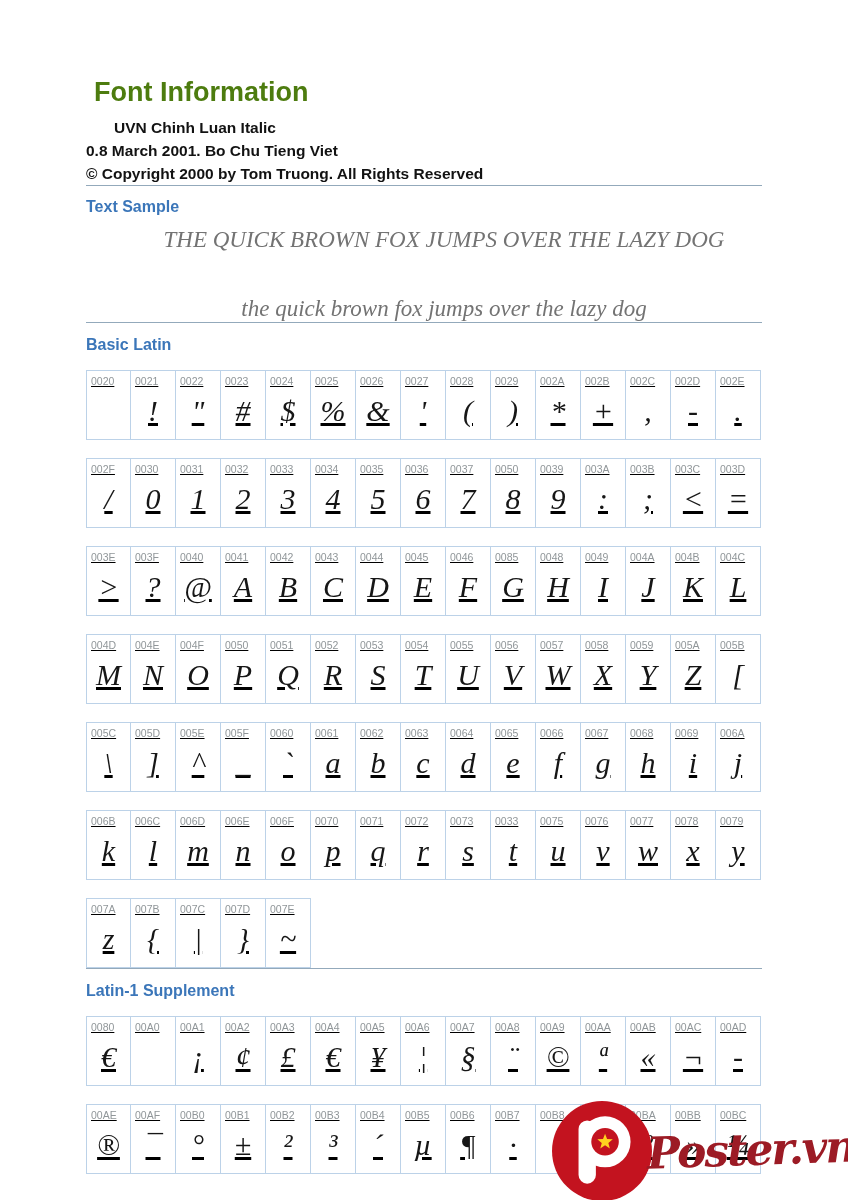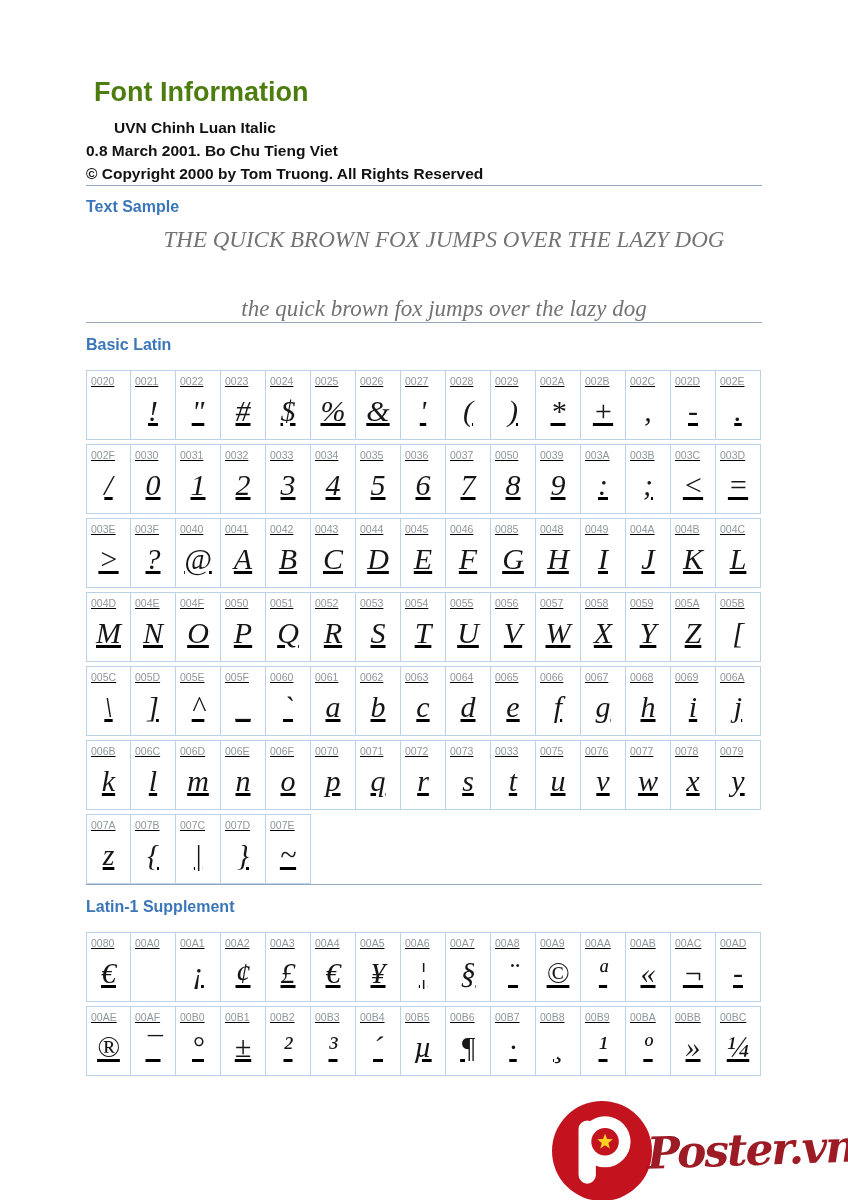--- a/index.html
+++ b/index.html
@@ -51,21 +51,21 @@
     font-family: "Liberation Serif", "DejaVu Serif", serif;
     font-style: italic;
     font-size: 23px; line-height: 24px;
     color: #737373;
   }
   .sample.upper { margin-top: 12px; }
   .sample.lower { margin-top: 45px; }
 
   .char-grid { margin-top: 16px; }
   .char-row { display: flex; text-decoration: underline; }
-  .char-row + .char-row { margin-top: 4px; align-items: center; }
+  .char-row + .char-row { margin-top: 18px; align-items: center; }
   .char-cell {
     width: 45px; height: 70px;
     border: 1px solid #bcd2e8;
     display: flex; flex-direction: column;
     background: #ffffff;
   }
   .char-cell + .char-cell { border-left: none; }
   .char-code {
     font-size: 10.5px; line-height: 12px;
     color: #909699;

